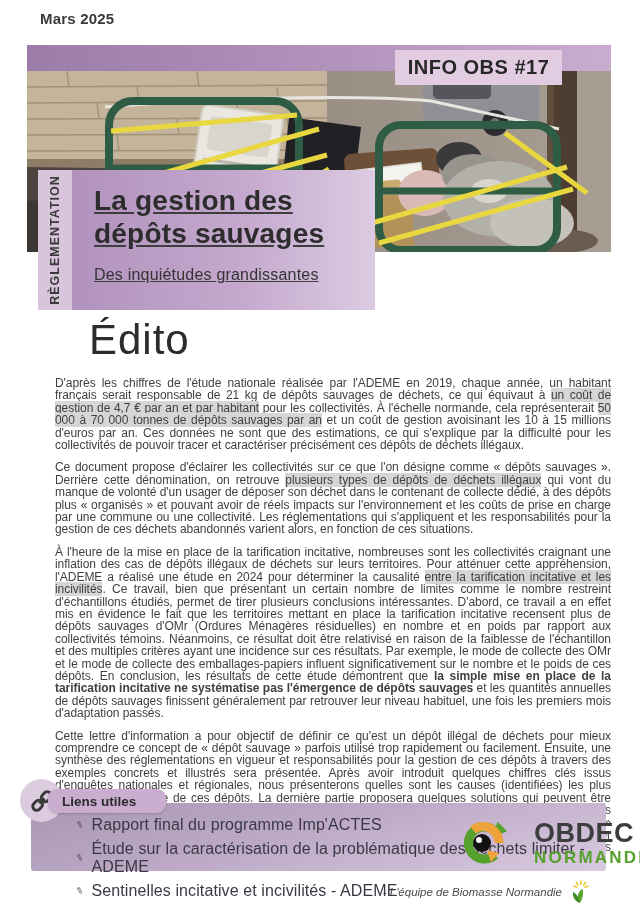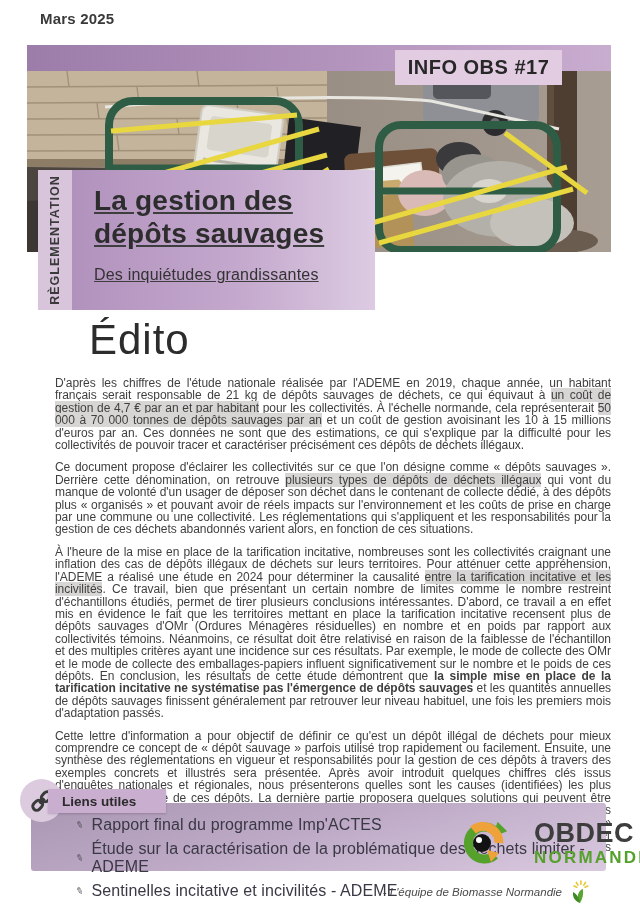--- a/index.html
+++ b/index.html
@@ -34,21 +34,21 @@
     color:#3f3f3f;letter-spacing:-.05px;}
   .article .hl{background:#d8d6d4;}
   .article .b{font-weight:bold;}
   .signature-row{display:flex;align-items:center;justify-content:flex-end;gap:7px;
     padding-right:20px;margin-top:14px;}
   .signature{font-style:italic;font-size:11.5px;color:#4a4a4a;}
   
   .links-panel{position:absolute;left:31px;top:803px;width:575px;height:68px;border-radius:3px;
     background:linear-gradient(165deg,#a997b2 0%,#bda9c6 45%,#d9c9df 100%);}
   .links-pill{position:absolute;left:48px;top:789px;min-width:118px;height:24px;padding:0 14px;
-    background:#c9aecf;border-radius:0;display:flex;align-items:center;
+    background:#c9aecf;border-radius:9px;display:flex;align-items:center;
     font-size:13.5px;font-weight:bold;color:#2b2b2b;box-shadow:0 1px 2px rgba(60,40,70,.25);}
   .chain-circle{position:absolute;left:20px;top:779px;width:43px;height:43px;border-radius:50%;
     background:#dccbdf;display:flex;align-items:center;justify-content:center;}
   .links-list{position:absolute;left:76px;top:816px;margin:0;padding:0;list-style:none;}
   .links-list li{display:flex;align-items:center;gap:8px;margin-bottom:6px;cursor:pointer;}
   .links-list .pen{font-size:9px;color:#4a4850;transform:rotate(15deg);}
   .links-list .link-text{font-size:16px;color:#3a3844;letter-spacing:.1px;}
   
   .obdec{position:absolute;left:455px;top:820px;display:flex;align-items:center;gap:23px;}
   .obdec-text{display:flex;flex-direction:column;line-height:1;}

